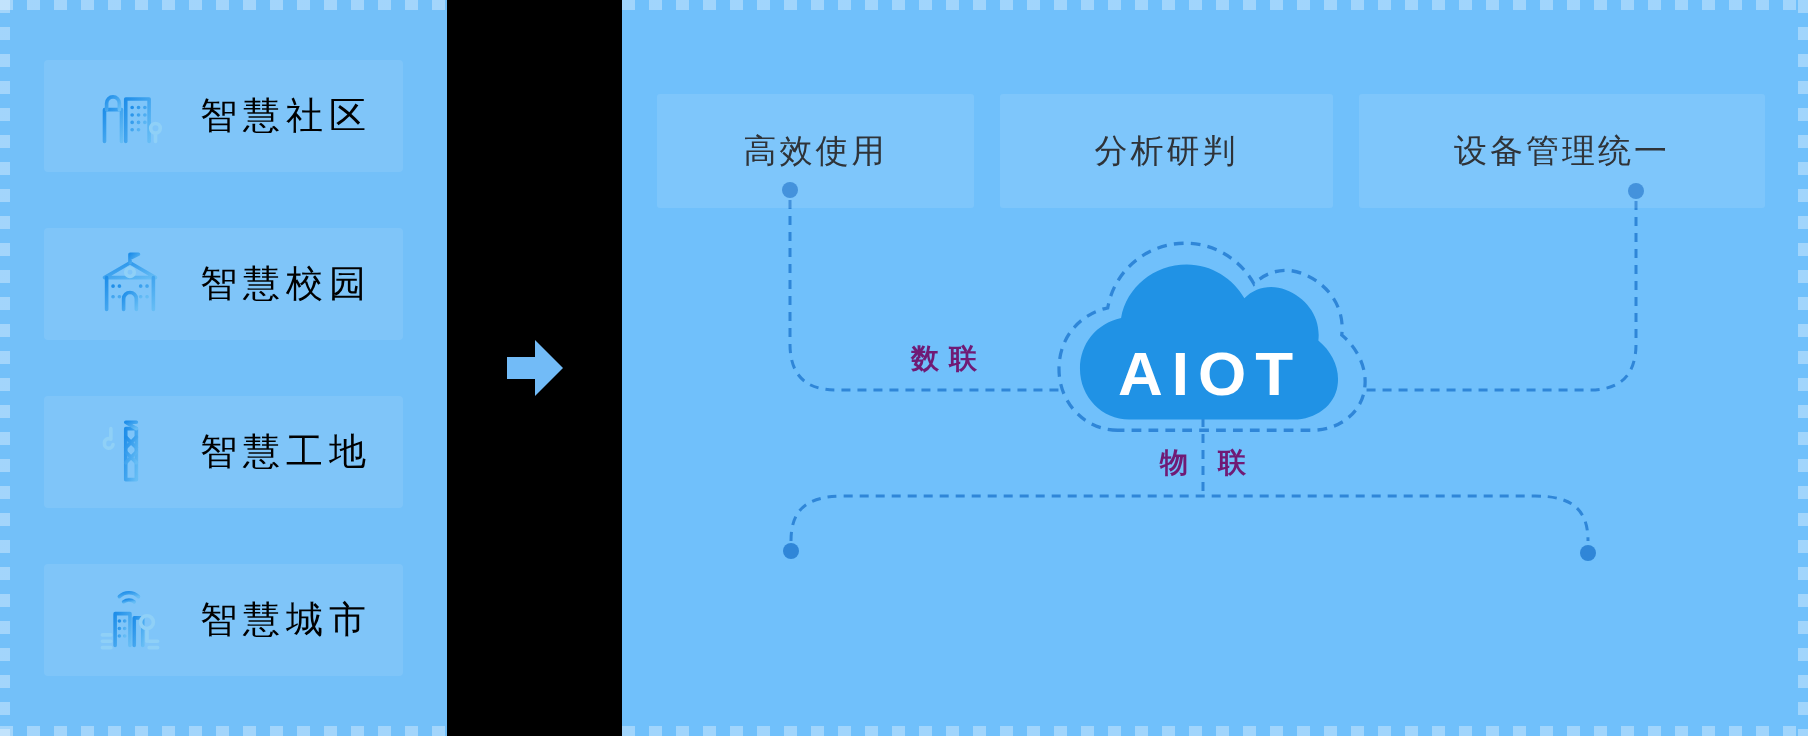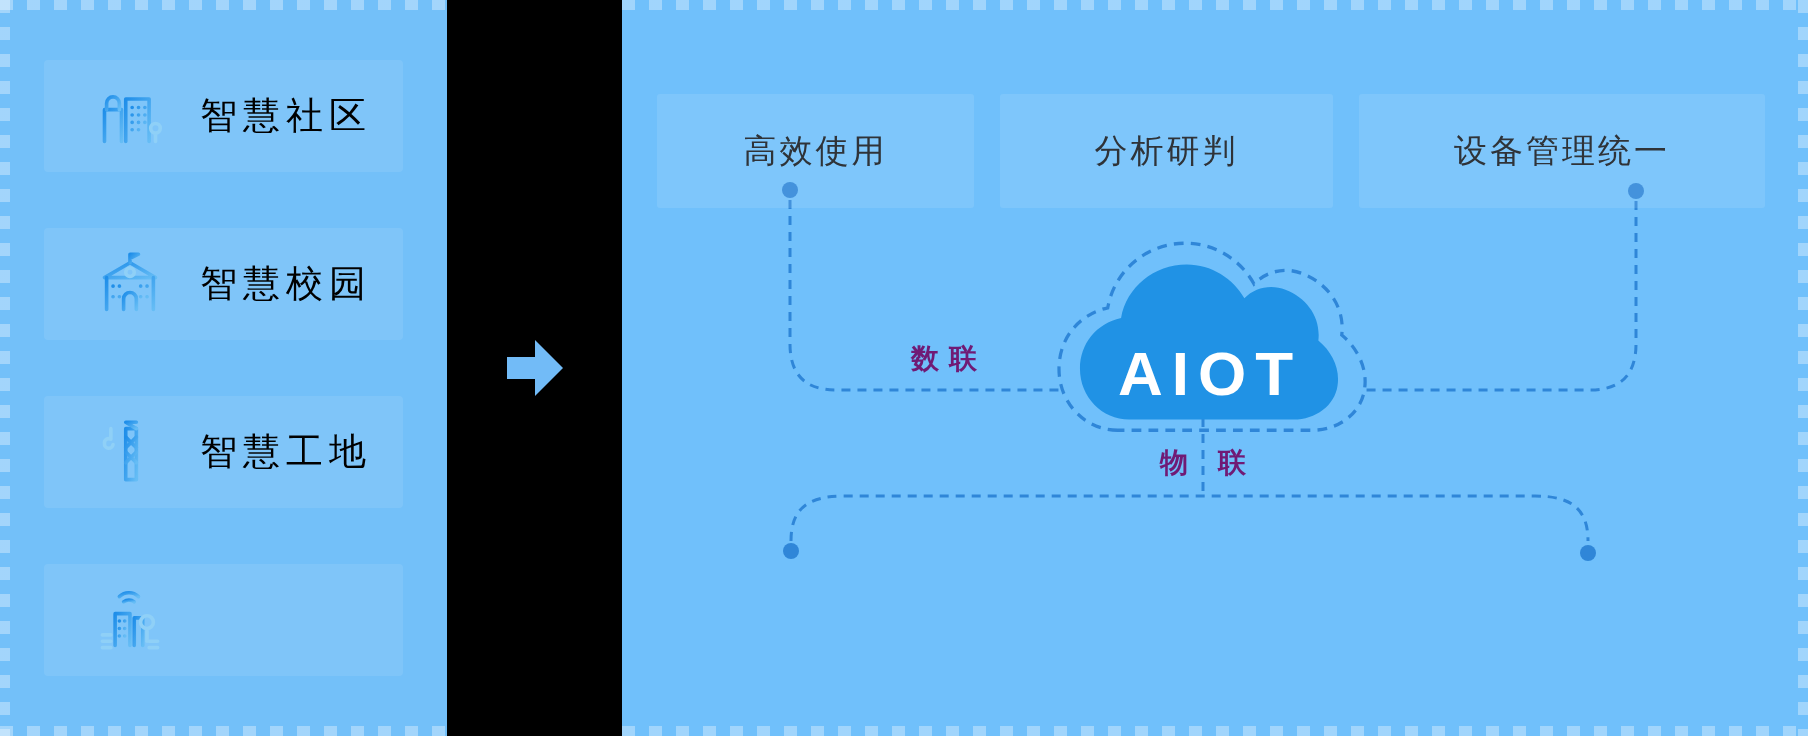--- a/index.html
+++ b/index.html
@@ -125,20 +125,21 @@
         <path d="M31 20 h.1"></path>
         <path d="M18 56 V26 h14 v30"></path>
         <path d="M22 33 h.1 M27 33 h.1 M22 40 h.1 M27 40 h.1 M22 47 h.1 M27 47 h.1"></path>
         <path d="M36 56 V30 h8 v26"></path>
         <path d="M48 42 v10" stroke="#8fd0f7"></path>
         <circle cx="48" cy="34" r="6" stroke="#8fd0f7"></circle>
         <path d="M6 46 h8 M6 52 h8 M6 58 h8" stroke="#8fd0f7"></path>
         <path d="M50 52 h8 M50 58 h8" stroke="#8fd0f7"></path>
         <path d="M16 58 h30"></path>
       </svg>
+      <span class="scene-label">智慧城市</span>
     </div>
   </div>
 
   <div class="divider">
     <div class="arrow">
       <div class="arrow-shaft"></div>
       <div class="arrow-head"></div>
     </div>
   </div>
 

